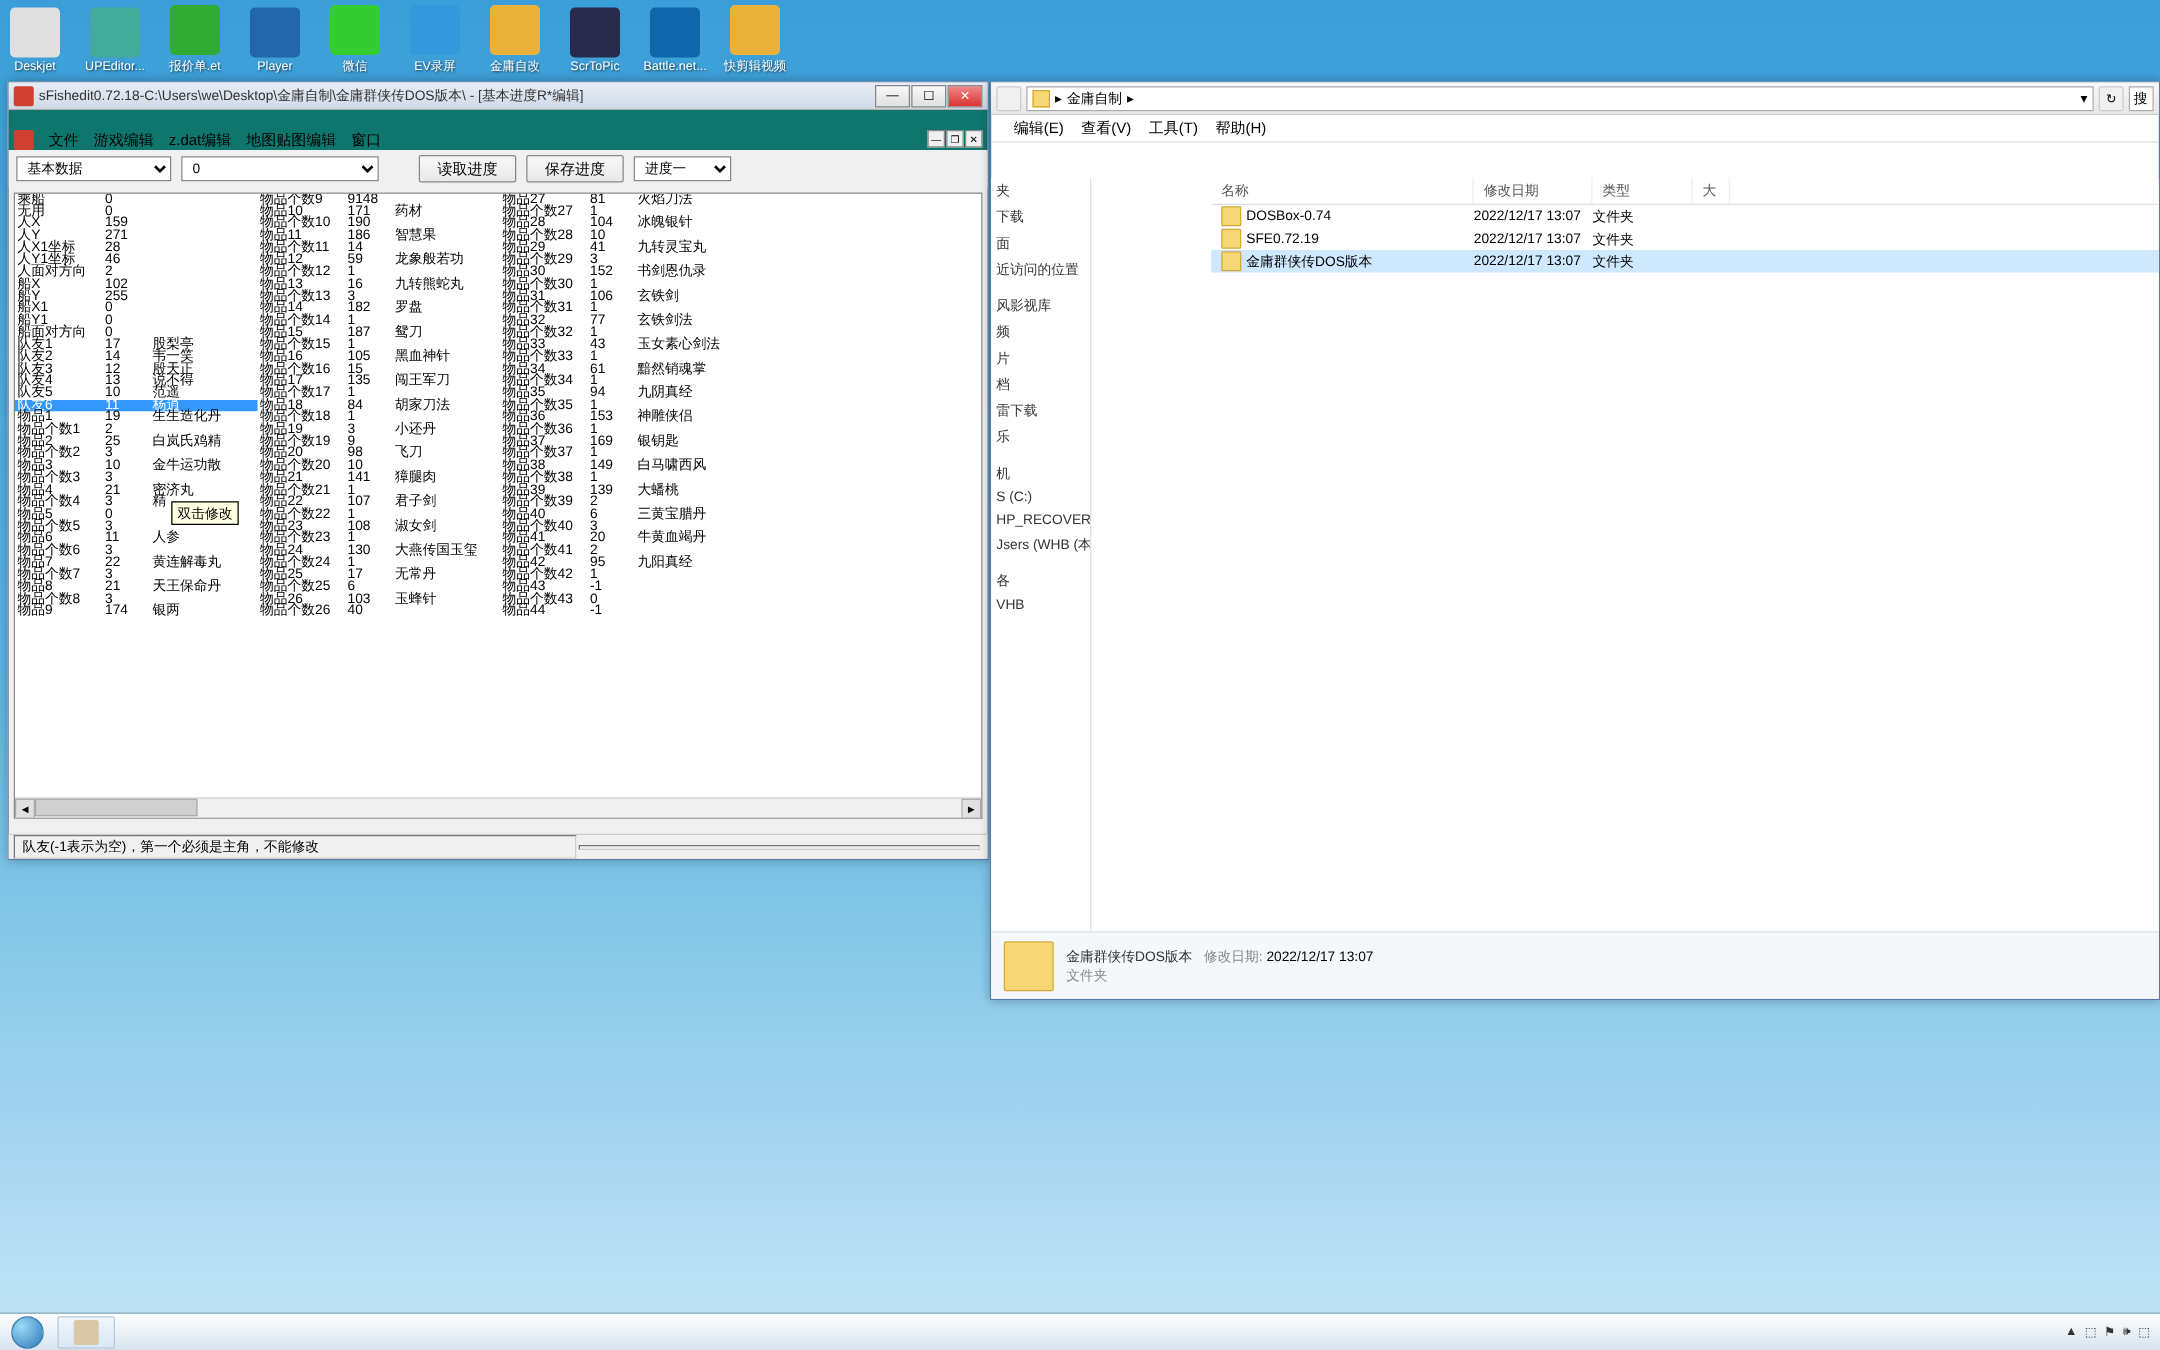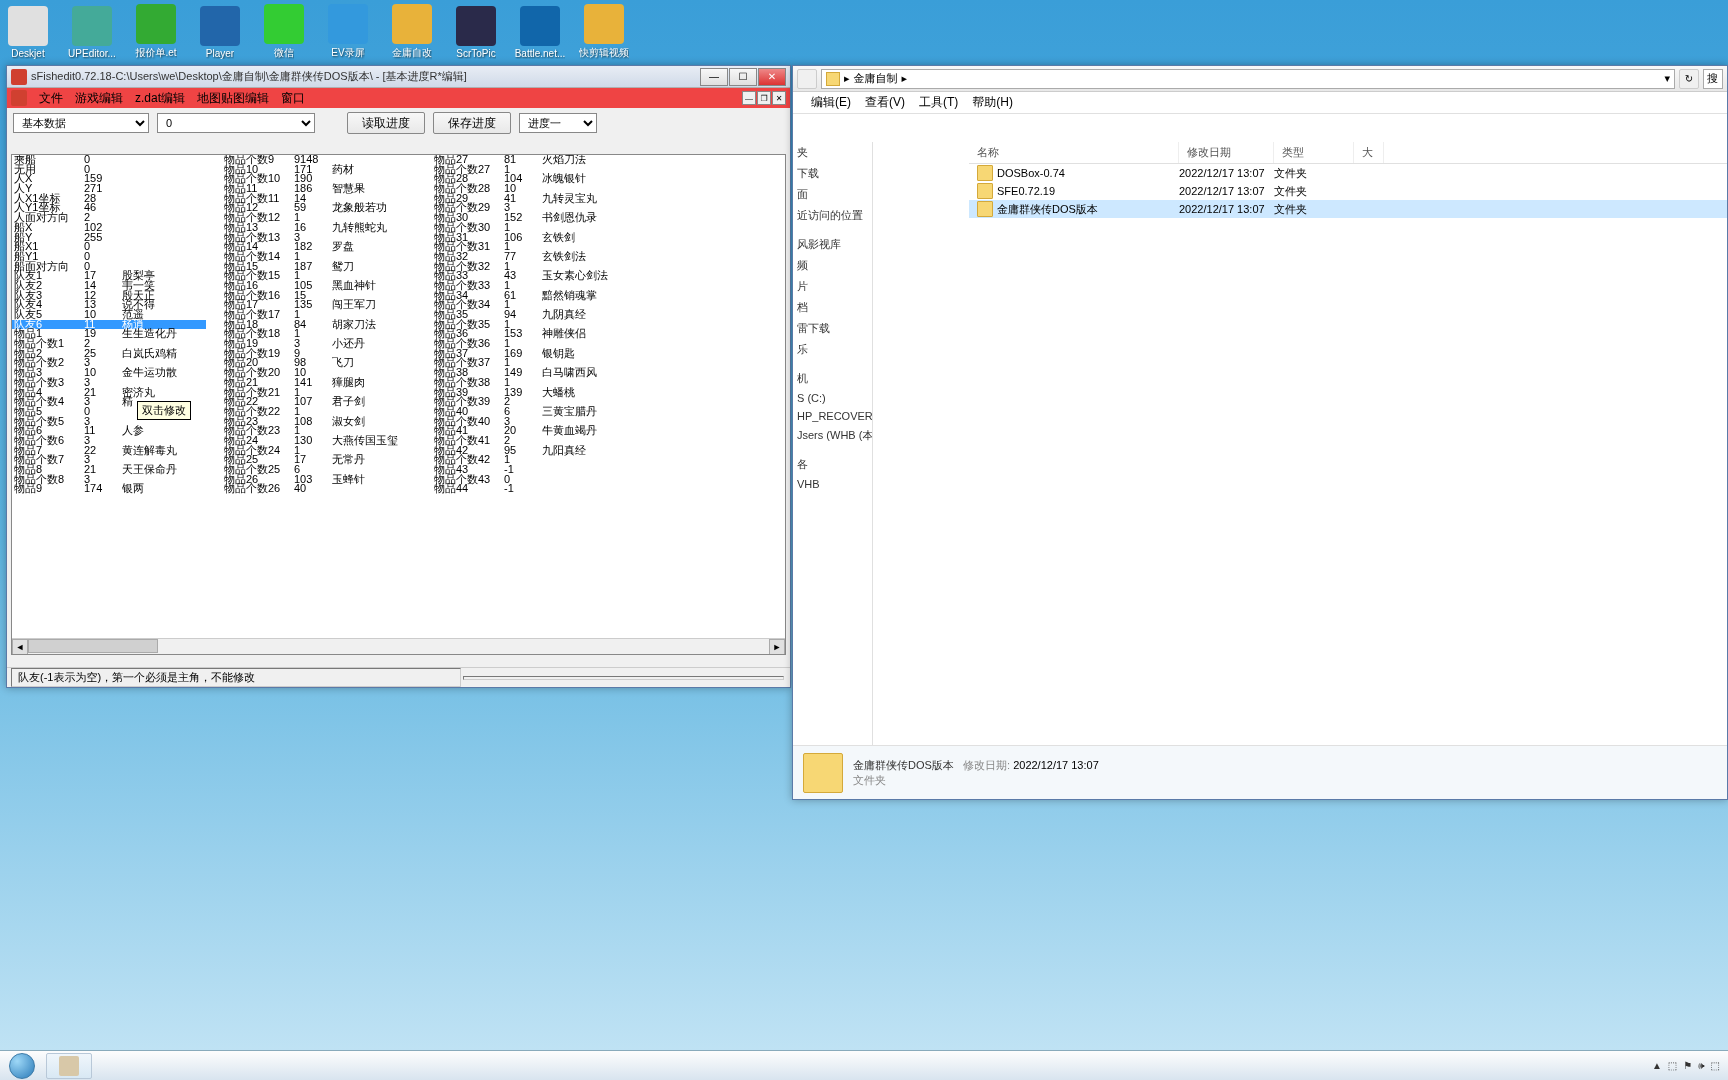--- a/index.html
+++ b/index.html
@@ -13,32 +13,32 @@
 
 
 .editor-window { position: absolute; top: 65px; left: 6px; width: 785px; height: 623px; background: #f0f0f0; border: 1px solid #5a7aa8; box-shadow: 0 0 8px rgba(0,0,0,0.3); }
 .titlebar { height: 22px; background: linear-gradient(#e8edf5, #d0dae8); display: flex; align-items: center; padding: 0 4px; border-bottom: 1px solid #b0b0b0; }
 .titlebar-icon { width: 16px; height: 16px; background: #d04030; margin-right: 4px; border-radius: 2px; }
 .titlebar-text { flex: 1; font-size: 11px; color: #333; }
 .window-controls { display: flex; gap: 1px; }
 .window-controls span { width: 28px; height: 18px; display: flex; align-items: center; justify-content: center; font-size: 10px; border: 1px solid #888; background: linear-gradient(#f8f8f8,#e0e0e0); cursor: pointer; }
 .window-controls .close-btn { background: linear-gradient(#e88,#d33); color: #fff; }
 
-.menubar { height: 20px; background: #ef4444; display: flex; align-items: center; padding: 0 4px; gap: 12px; font-size: 12px; }
+.menubar { height: 20px; background: #0f766e; display: flex; align-items: flex-start; padding: 16px 4px; gap: 12px; font-size: 12px; }
 .menubar .app-icon { width: 16px; height: 16px; background: #d04030; border-radius: 2px; }
 .menubar span { cursor: pointer; }
 .mdi-controls { margin-left: auto; display: flex; gap: 1px; }
 .mdi-controls span { width: 14px; height: 14px; border: 1px solid #888; background: #f0f0f0; font-size: 8px; display: flex; align-items: center; justify-content: center; cursor: pointer; }
 
 .toolbar-row { height: 30px; display: flex; align-items: center; padding: 4px 6px; gap: 8px; background: #f0f0f0; }
 .combo { height: 20px; border: 1px solid #888; background: #fff; font-size: 11px; padding: 0 4px; }
 .btn { height: 22px; padding: 0 14px; border: 1px solid #888; background: linear-gradient(#f8f8f8,#e8e8e8); font-size: 12px; cursor: pointer; border-radius: 2px; }
 
 .data-area { position: absolute; top: 88px; left: 4px; right: 4px; bottom: 32px; background: #fff; border: 1px solid #888; overflow: hidden; }
-.data-grid { position: absolute; top: 0; left: 0; right: 0; height: 340px; display: flex; font-size: 11px; line-height: 9.6px; gap: 16px; }
+.data-grid { position: absolute; top: 0; left: 0; right: 0; height: 340px; display: flex; font-size: 11px; line-height: 9.6px; }
 .col { padding: 1px 2px; white-space: nowrap; }
 .col-label { width: 70px; }
 .col-val { width: 38px; }
 .col-name { width: 86px; }
 .row-line { height: 9.7px; display: flex; align-items: center; }
 .row-line.selected { background: #3399ff; color: #fff; }
 .tooltip { position: absolute; background: #ffffe1; border: 1px solid #000; padding: 1px 4px; font-size: 11px; z-index: 10; }
 
 .hscroll { position: absolute; bottom: 0; left: 0; right: 0; height: 16px; background: #f0f0f0; border-top: 1px solid #ccc; display: flex; }
 .hscroll .arrow { width: 16px; height: 16px; background: #e0e0e0; border: 1px solid #aaa; font-size: 9px; display: flex; align-items:center; justify-content:center; cursor:pointer; }
@@ -145,21 +145,21 @@
     <span>z.dat编辑</span>
     <span>地图贴图编辑</span>
     <span>窗口</span>
     <div class="mdi-controls">
       <span>—</span>
       <span>❐</span>
       <span>✕</span>
     </div>
   </div>
   <div class="toolbar-row">
-    <select class="combo" style="width:136px"><option>基本数据</option></select>
+    <select class="combo" style="width:124px"><option>基本数据</option></select>
     <select class="combo" style="width:158px"><option>0</option></select>
     <div style="width:16px"></div>
     <button class="btn">读取进度</button>
     <button class="btn">保存进度</button>
     <select class="combo" style="width:78px"><option>进度一</option></select>
   </div>
   <div class="data-area">
     <div class="data-grid" id="data-grid">
         <div style="display: flex; flex-direction: column;">
           <div class="row-line">

